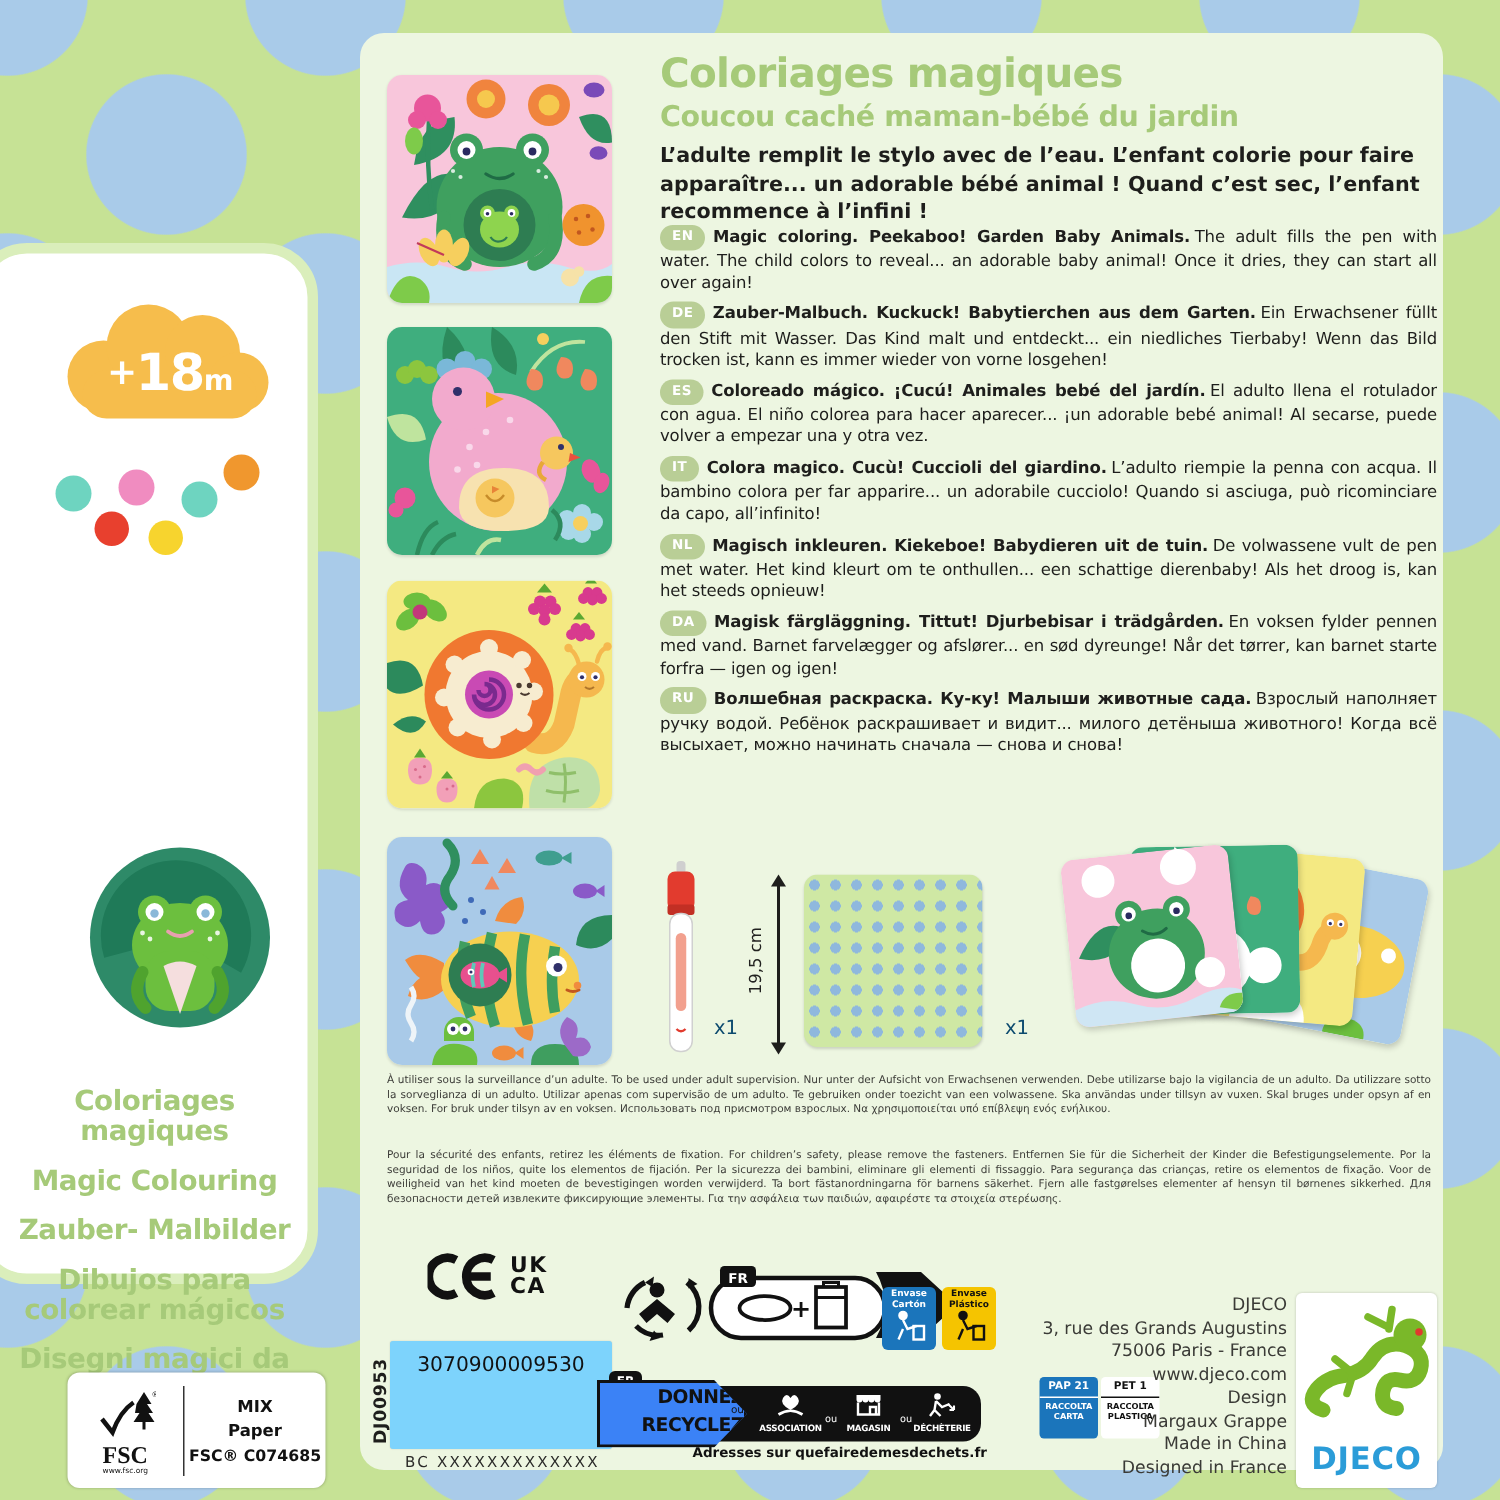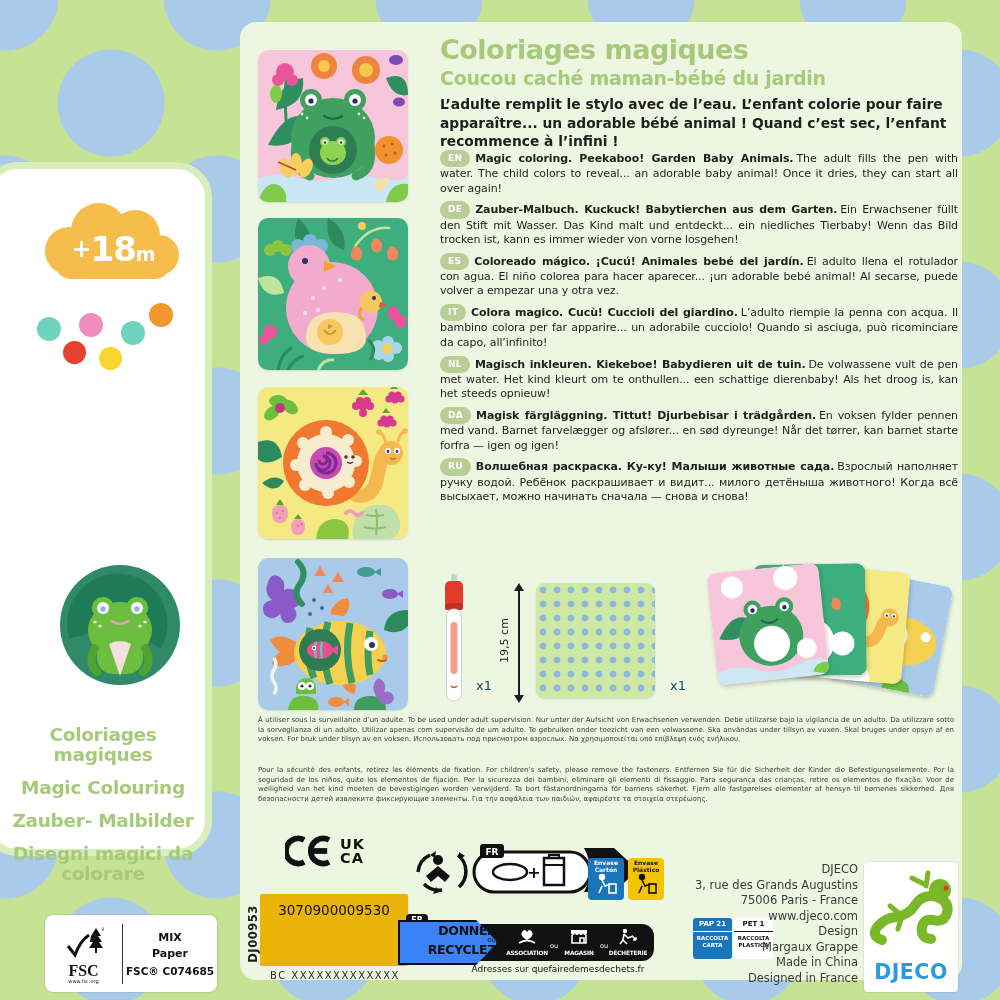--- a/index.html
+++ b/index.html
@@ -51,40 +51,40 @@
   .fan{position:absolute;left:470px;top:540px;width:250px;height:170px}
   .fan .fcard{position:absolute;width:112px;height:112px;border-radius:9px;overflow:hidden;box-shadow:1px 2px 4px rgba(0,0,0,.2)}
   .fan svg{display:block;width:112px;height:112px}
   
   .safety{position:absolute;left:18px;width:696px;font-size:7px;line-height:9.6px;color:#3c3c38;text-align:justify;letter-spacing:0}
   
   .ref-vert{position:absolute;left:-27px;top:905px;width:80px;text-align:center;transform:rotate(-90deg);
     font-size:11.5px;font-weight:600;letter-spacing:.5px;color:#1e1e1c}
   .ce-wrap{position:absolute;left:45px;top:812px;display:flex;align-items:center;gap:9px}
   .ukca{font-weight:bold;font-size:14.5px;line-height:14px;letter-spacing:1px;color:#111}
-  .barcode-box{position:absolute;left:20px;top:872px;width:148px;height:72px;background:#eab308;border-radius:2px;
+  .barcode-box{position:absolute;left:20px;top:872px;width:148px;height:72px;background:#7dd3fc;border-radius:2px;
     text-align:center;font-size:13.5px;padding-top:8px;box-sizing:border-box;color:#111;box-shadow:0 0 1px rgba(0,0,0,.2)}
   .bc-line{position:absolute;left:30px;top:948px;font-size:10px;letter-spacing:1.5px;color:#2a2a28}
   .triman{position:absolute;left:172px;top:818px}
   .envase{position:absolute;top:836px;width:36px;height:42px;border-radius:4px;text-align:center;box-sizing:border-box;padding-top:2px}
   .envase .l1{font-size:6px;font-weight:bold;line-height:6.5px}
   .envase.blue{left:348px;background:#1b75bb;color:#fff}
   .envase.yellow{left:388px;background:#f5c400;color:#111}
   .donnez{position:absolute;left:158px;top:888px;width:260px;height:64px}
   .donnez .band{position:absolute;left:4px;top:14px;width:252px;height:37px;background:#111;border-radius:12px}
   .donnez .frtag{position:absolute;left:8px;top:4px;width:22px;height:13px;background:#111;border-radius:4px;
     color:#fff;font-size:8px;font-weight:bold;text-align:center;line-height:13px}
   .arrow-label{position:absolute;left:0;top:10px;width:100px;height:45px;background:#3b82f6;border:2.5px solid #111;
     clip-path:polygon(0 0,78% 0,100% 50%,78% 100%,0 100%);box-sizing:border-box;text-align:right;padding-top:3px}
   .arrow-label .big{font-size:12.5px;font-weight:bold;letter-spacing:-0.3px;line-height:12px;color:#111}
   .arrow-label .ou{font-size:7px;line-height:7px;color:#111}
   .dgroup{position:absolute;top:18px;width:46px;text-align:center;color:#fff}
   .dgroup .lbl{font-size:5.8px;font-weight:bold;margin-top:1px;letter-spacing:-0.2px}
   .dou{position:absolute;top:32px;color:#fff;font-size:6.5px}
-  .adresses{position:absolute;left:60px;top:54px;width:200px;text-align:center;font-size:9px;font-weight:normal;color:#111}
+  .adresses{position:absolute;left:60px;top:54px;width:200px;text-align:right;font-size:9px;font-weight:bold;color:#111}
   .papet{position:absolute;top:896px;width:39px;height:41px;border-radius:3px;overflow:hidden;text-align:center;box-sizing:border-box}
   .papet .top{font-size:7px;font-weight:bold;line-height:13px;height:13px;border-bottom:1.5px solid #fff}
   .papet .bot{font-size:5.5px;font-weight:bold;line-height:6.5px;padding-top:3px}
   .papet.blue{left:453px;background:#1b75bb;color:#fff}
   .papet.yellow{left:494px;background:#ffffff;color:#111}
   .papet.yellow .top{border-color:#111}
   .address{position:absolute;right:104px;top:840px;text-align:right;font-size:11.5px;line-height:15.5px;color:#3a3a36}
   .djeco-box{position:absolute;left:624px;top:840px;width:94px;height:130px;background:#fff;border-radius:4px;
     box-shadow:0 0 2px rgba(0,0,0,.2);text-align:center}
   .djeco-box .brand{color:#2b9cd8;font-weight:bold;font-size:20.5px;letter-spacing:.5px;margin-top:2px}
@@ -144,20 +144,21 @@
             <circle cx="81" cy="62" r="1.6"></circle>
           </g>
         <path d="M50 80 L61 112 L72 80 Q61 74 50 80 Z" fill="#f5dede"></path>
         <path d="M36 84 q-8 14 2 24 M86 84 q8 14 -2 24" stroke="#4fa32e" stroke-width="8" fill="none" stroke-linecap="round"></path>
       </svg>
     </div>
     <div class="side-titles">
       <div>Coloriages magiques</div>
       <div>Magic Colouring</div>
       <div>Zauber- Malbilder</div>
+      <div>Dibujos para colorear mágicos</div>
       <div>Disegni magici da colorare</div>
     </div>
   </div>
 
   <div class="panel">
 
     <div class="card" style="top:28px">
       <svg viewBox="0 0 150 152">
         <rect width="150" height="152" fill="#f8c6db"></rect>
         <path d="M10 95 Q30 55 52 70 Q40 100 10 95" fill="#2f8f5f"></path>

